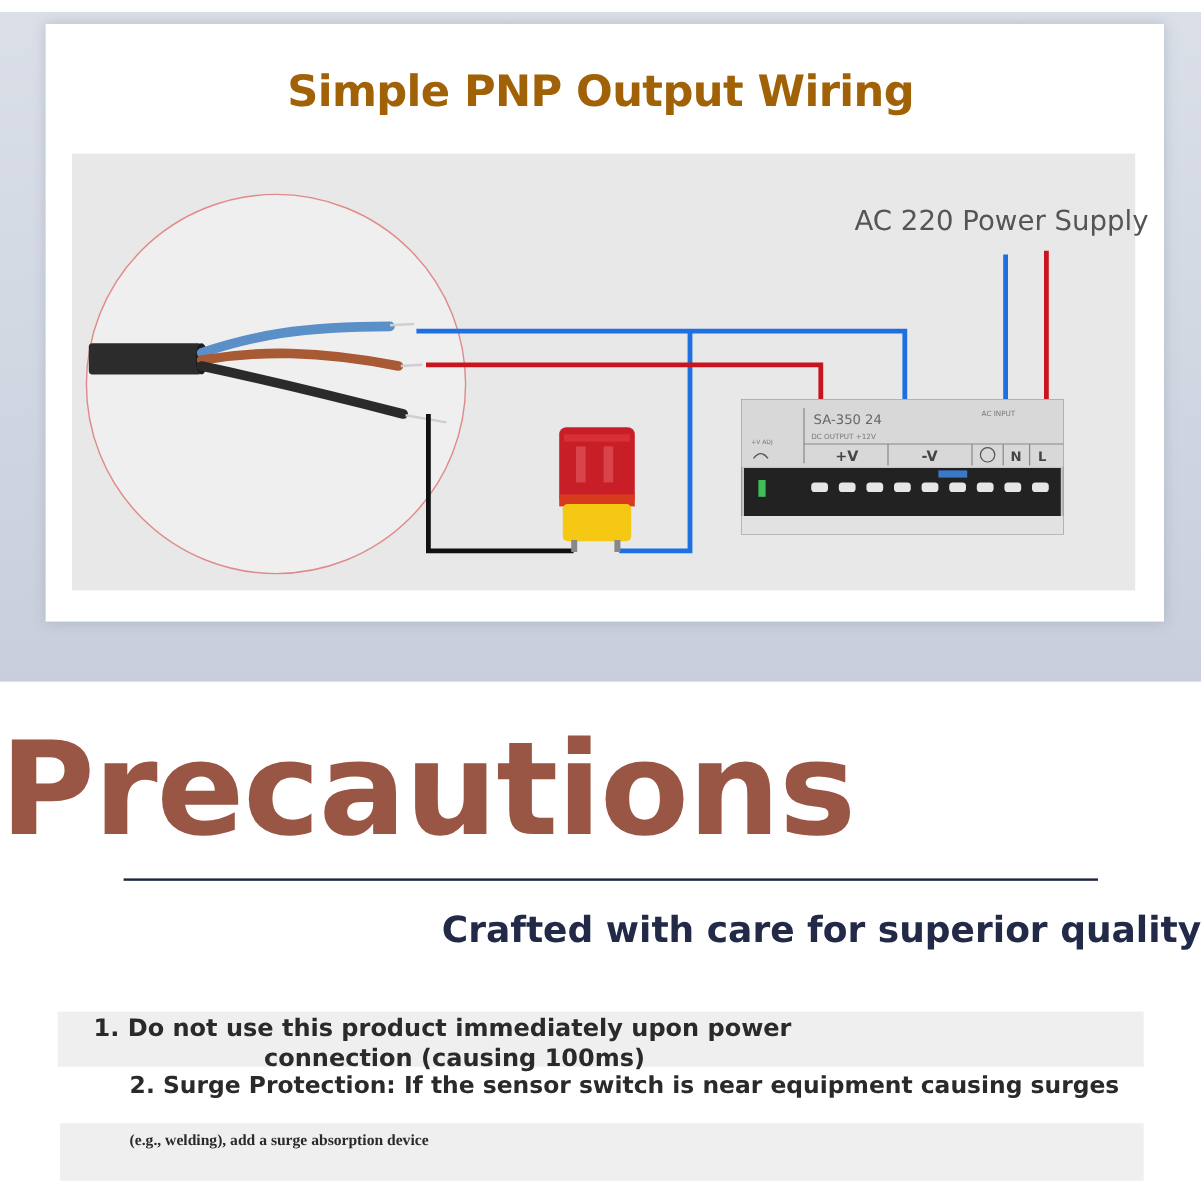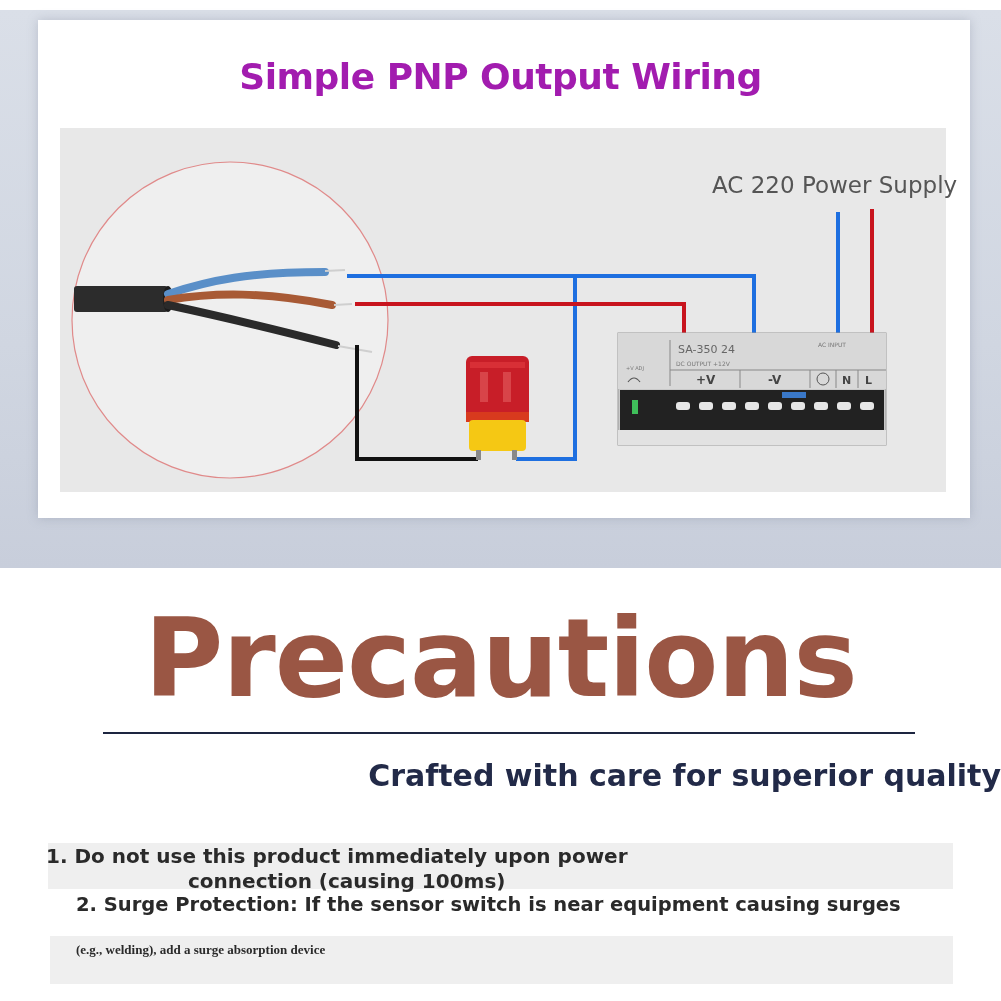--- a/index.html
+++ b/index.html
@@ -3,31 +3,31 @@
 <meta charset="utf-8">
 <style>
   html, body { margin:0; padding:0; }
   body { width:1001px; height:1001px; background:#ffffff; position:relative; overflow:hidden;
          font-family:"DejaVu Sans", "Liberation Sans", sans-serif; }
   .band { position:absolute; left:0; top:10px; width:1001px; height:558px;
           background:linear-gradient(180deg,#dadfe8 0%,#d0d6e1 60%,#c8cedb 100%); }
   .card { position:absolute; left:38px; top:20px; width:932px; height:498px; background:#ffffff;
           box-shadow:0 0 10px rgba(120,130,150,0.35); }
   .title { position:absolute; left:0; top:56px; width:1001px; text-align:center;
-           font-size:36px; font-weight:bold; color:#a21caf; letter-spacing:-0.5px; }
+           font-size:36px; font-weight:bold; color:#a16207; letter-spacing:-0.5px; }
   .diagram { position:absolute; left:60px; top:128px; width:886px; height:364px; background:#e8e8e8; overflow:visible; }
   .ac-label { position:absolute; left:712px; top:172px; font-size:23px; font-weight:normal; color:#555; white-space:nowrap; }
   svg.wires { position:absolute; left:0; top:0; width:1001px; height:600px; }
-  .heading { position:absolute; left:0; top:596px; width:1001px; text-align:center;
+  .heading { position:absolute; left:0; top:596px; width:1001px; 
              font-size:108px; font-weight:bold; color:#9a5644; letter-spacing:-1px; }
   .rule { position:absolute; left:103px; top:732px; width:812px; height:2px; background:#1d2540; }
   .sub { position:absolute; left:0; top:758px; width:1001px; text-align:right;
          font-size:30px; font-weight:bold; color:#222a48; }
   .note-bg { position:absolute; background:#efefef; }
-  .note { position:absolute; font-size:20px; font-weight:bold; color:#2a2a2a; line-height:25px; }
+  .note { position:absolute; font-size:20px; font-weight:bold; color:#2a2a2a; line-height:25px;margin-left:32px; }
 </style>
 </head>
 <body>
 
 <div class="band"></div>
 <div class="card"></div>
 <div class="title">Simple PNP Output Wiring</div>
 <div class="diagram"></div>
 
 <svg class="wires" viewBox="0 0 1001 600">

